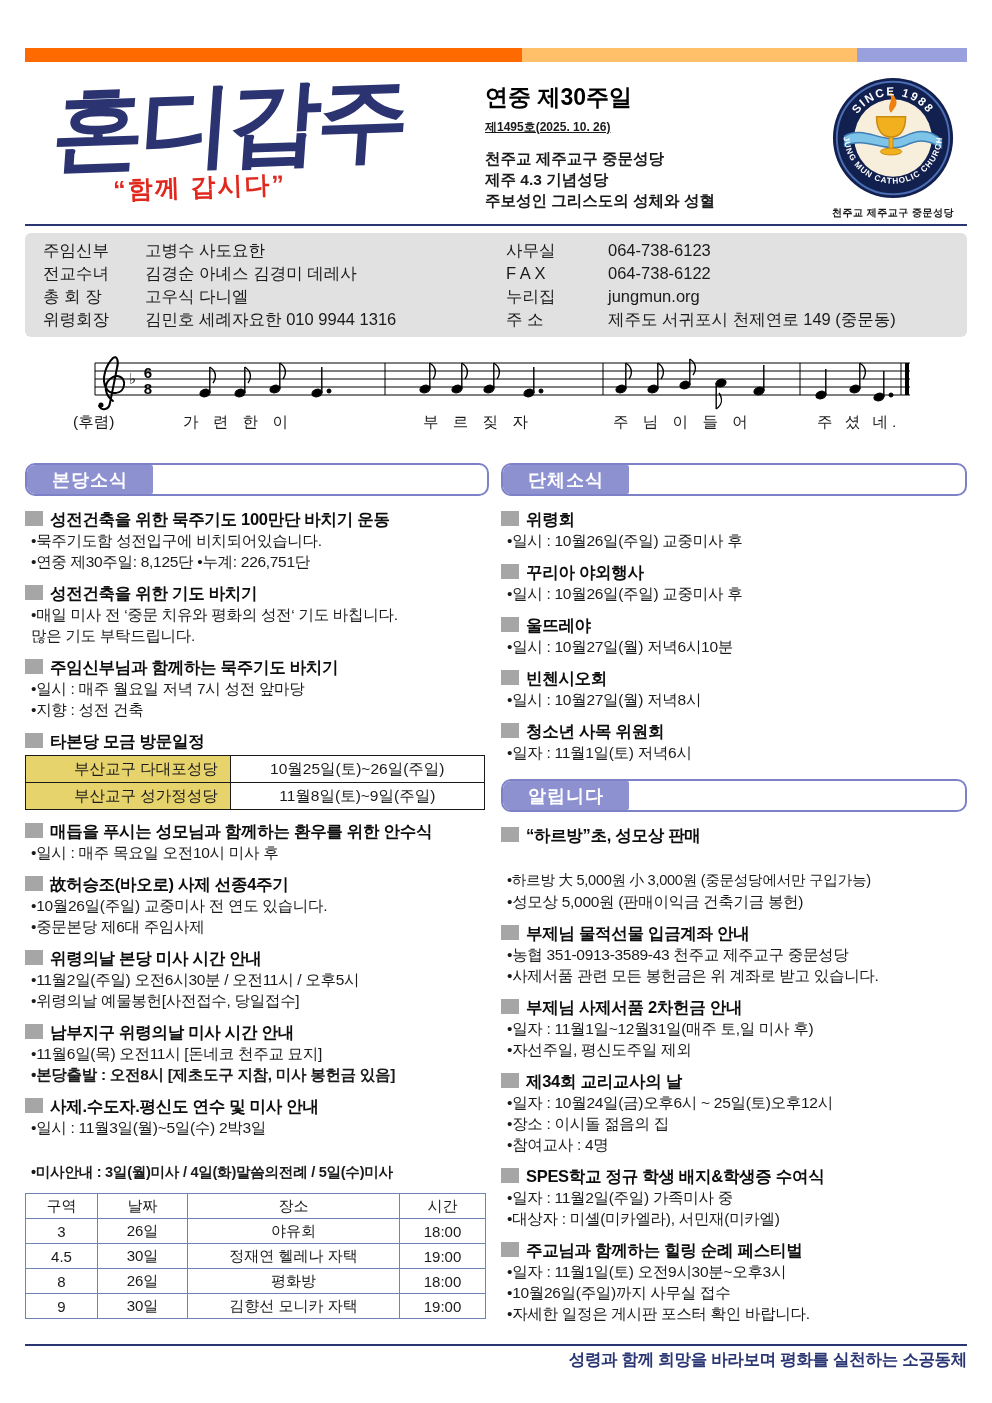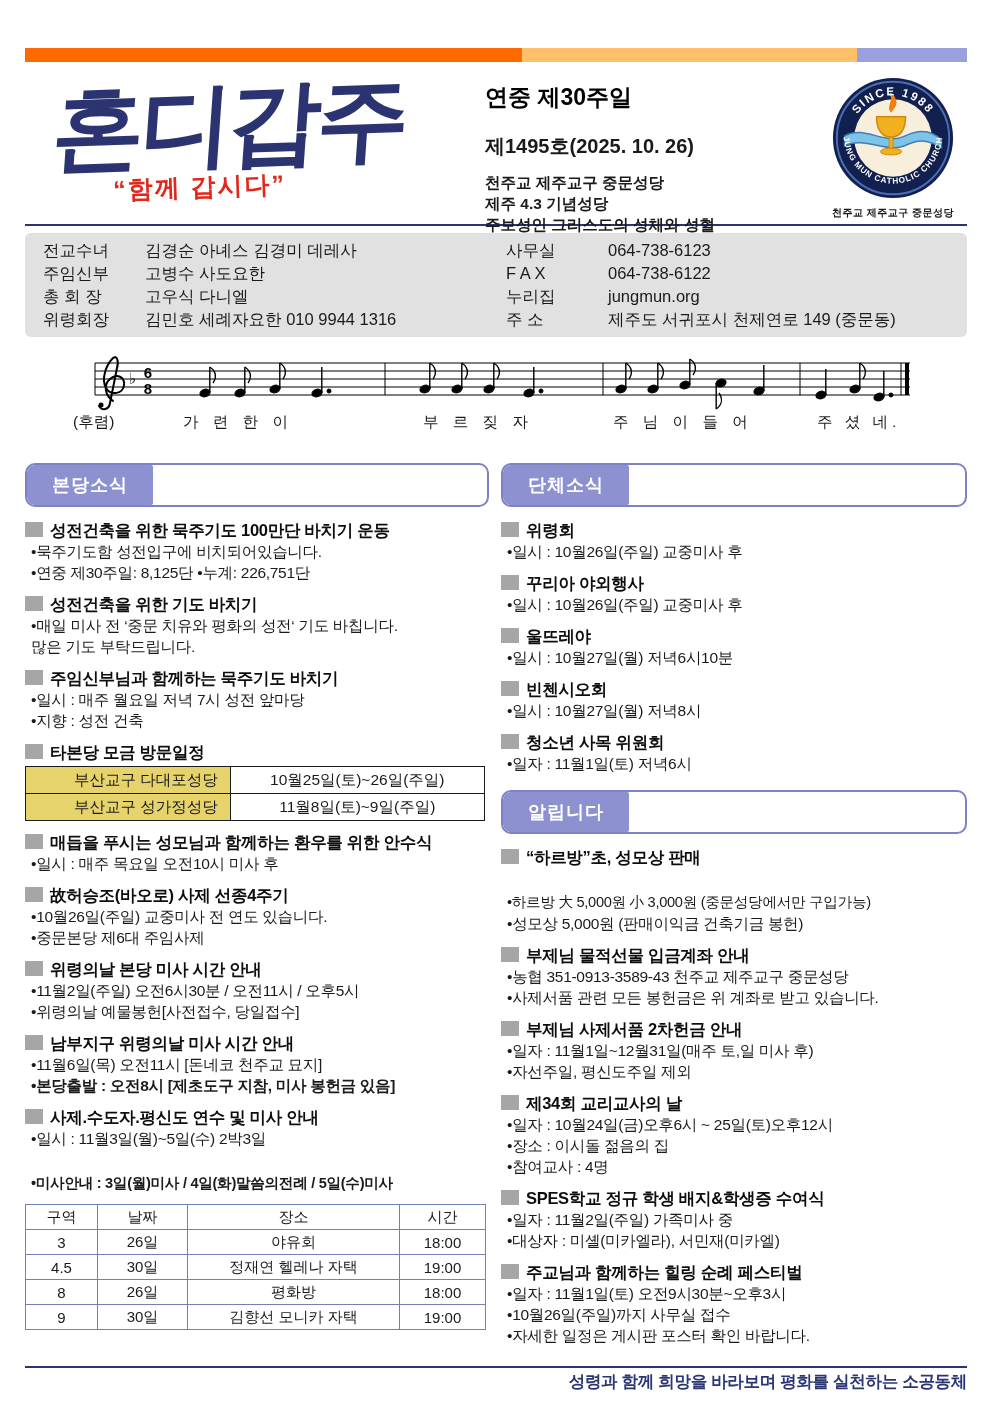--- a/index.html
+++ b/index.html
@@ -15,21 +15,21 @@
 
   
   .header { display:flex; align-items:flex-start; padding-top:14px; height:158px; }
   .logo-wrap { width:460px; position:relative; }
   .logo-main { font-size:92px; font-weight:800; color:#2b3470; letter-spacing:-4px;
     display:inline-block; transform:skewX(-6deg) rotate(-2deg); line-height:1.05; padding-left:28px; }
   .logo-sub { display:block; color:#e0281e; font-weight:800; font-size:25px;
     transform:rotate(-2deg); margin:-6px 0 0 88px; letter-spacing:2px; }
   .head-info { width:338px; padding-top:6px; }
   .week-title { font-size:23px; font-weight:800; color:#000; }
-  .issue-no { font-size:20px; font-weight:700; margin-top:20px; }
+  .issue-no { font-size:12px; font-weight:700; margin-top:6px;text-decoration:underline; }
   .church-lines { margin-top:12px; font-size:15.5px; font-weight:700; line-height:21px; }
   .badge-wrap { width:140px; text-align:center; }
   .badge-caption { font-size:10px; font-weight:700; margin-top:2px; letter-spacing:0.5px; }
 
   .divider { border-top:2px solid #2a3573; margin-top:4px; }
 
   
   .info-box { background:#e1e1e1; border-radius:6px; margin-top:7px; padding:6px 18px;
     display:grid; grid-template-columns:1fr 1fr; column-gap:20px; }
   .info-col .row { display:flex; font-size:16.5px; line-height:23px; }
@@ -37,21 +37,21 @@
   .info-col .val { flex:1; }
 
   
   .music { margin:16px 0 0 30px; }
 
   
   .cols { display:flex; margin-top:22px; gap:12px; }
   .col-l { width:464px; }
   .col-r { width:466px; }
 
-  .sec-header { border:2px solid #7d82c8; border-radius:10px; height:44px; background:#fff;
+  .sec-header { border:2px solid #7d82c8; border-radius:10px; height:33px; background:#fff;
     display:flex; align-items:stretch; overflow:hidden; margin-bottom:12px; }
   .sec-label { background:#8d91d0; color:#fff; font-weight:800; font-size:18px;
     width:126px; display:flex; align-items:center; justify-content:center;
     border-radius:6px 2px 2px 6px; letter-spacing:1px; }
 
   .item { margin-bottom:10px; }
   .item-title { display:flex; align-items:flex-start; font-weight:800; font-size:16.5px;
     color:#0d0d0d; line-height:22px; letter-spacing:-0.3px; }
   .sq { width:18px; height:15px; background:#a6a6a6; flex:0 0 18px; margin:3px 7px 0 0; }
   .line { font-size:15.5px; line-height:21px; padding-left:6px; letter-spacing:-0.3px; }
@@ -120,26 +120,26 @@
       </svg>
       <div class="badge-caption">천주교 제주교구 중문성당</div>
     </div>
   </div>
 
   <div class="divider"></div>
 
   <div class="info-box">
     <div class="info-col">
       <div class="row">
+          <span class="lbl">주임신부</span>
+          <span class="val">고병수 사도요한</span>
+        </div>
+      <div class="row">
           <span class="lbl">전교수녀</span>
           <span class="val">김경순 아녜스  김경미 데레사</span>
-        </div>
-      <div class="row">
-          <span class="lbl">주임신부</span>
-          <span class="val">고병수 사도요한</span>
         </div>
       <div class="row">
           <span class="lbl">총 회 장</span>
           <span class="val">고우식 다니엘</span>
         </div>
       <div class="row">
           <span class="lbl">위령회장</span>
           <span class="val">김민호 세례자요한 010 9944 1316</span>
         </div>
     </div>

